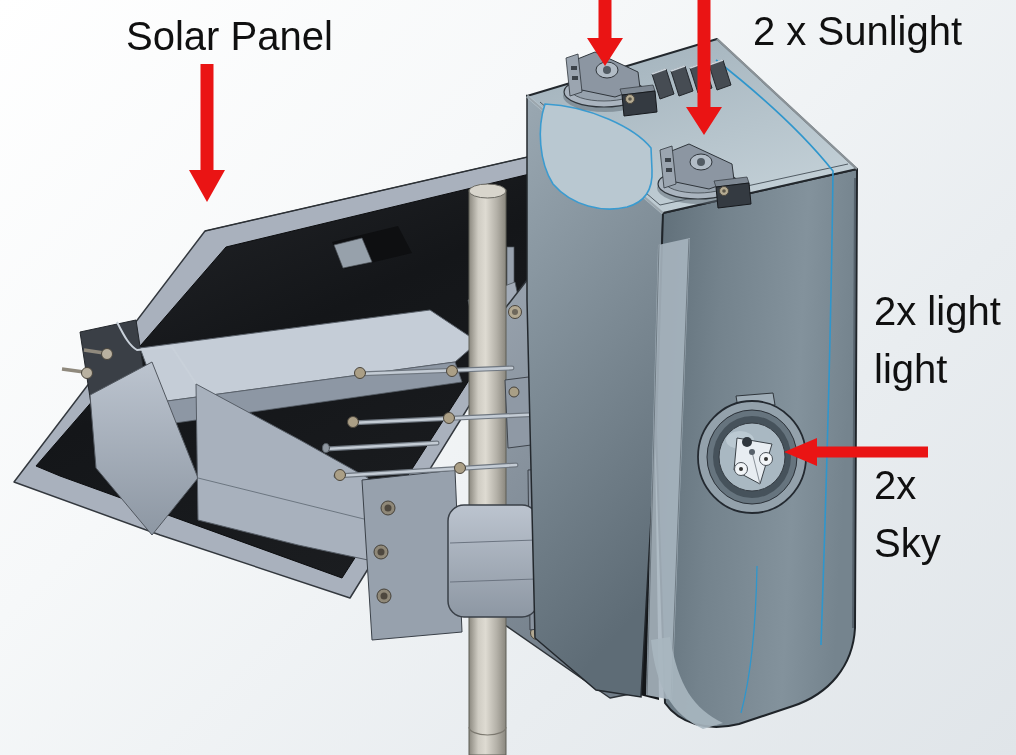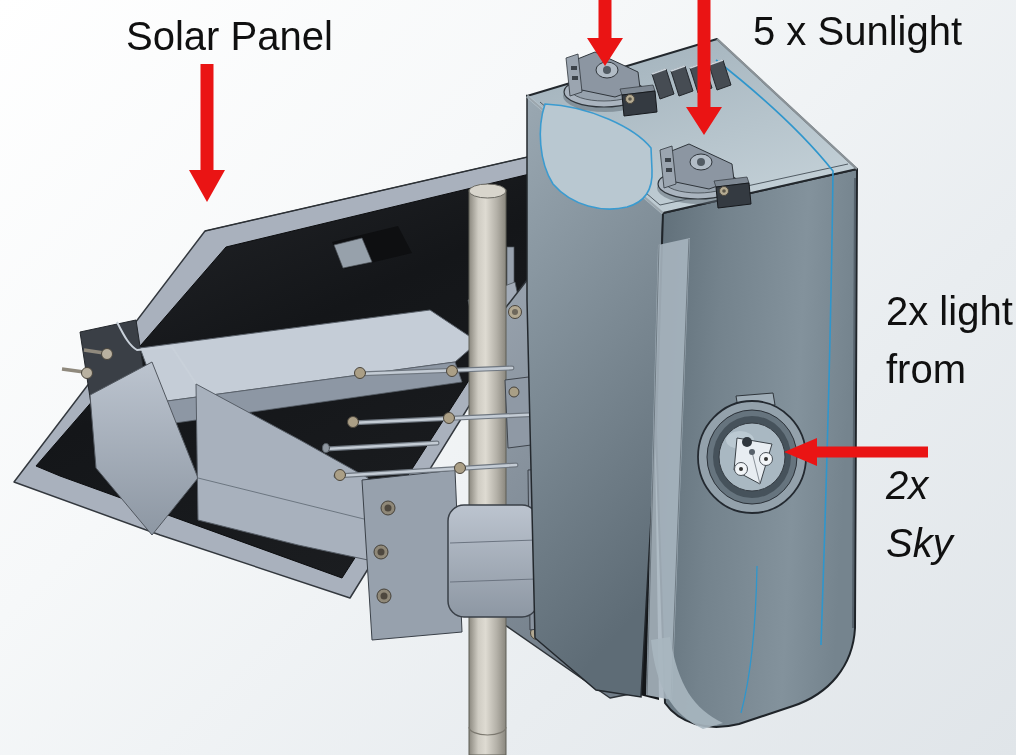--- a/index.html
+++ b/index.html
@@ -6,21 +6,21 @@
   .scene{
     position:relative;width:1016px;height:755px;overflow:hidden;
     background:linear-gradient(135deg,#ffffff 0%,#f6f8f9 35%,#e9edf0 70%,#e0e5e9 100%);
     font-family:"Liberation Sans",sans-serif;
   }
   .scene svg{position:absolute;left:0;top:0;}
   .ann-text{
     position:absolute;color:#101010;font-size:40px;line-height:46px;
     white-space:nowrap;letter-spacing:0px;
   }
-  .ann-text.multi{line-height:58px;margin-left:12px;}
+  .ann-text.multi{line-height:58px;}
 </style>
 </head>
 <body>
 
 <div class="scene">
 
 <svg width="1016" height="755" viewBox="0 0 1016 755">
   <defs>
     <linearGradient id="gPanel" x1="0" y1="0" x2="0.6" y2="1">
       <stop offset="0" stop-color="#26282c"></stop>
@@ -281,25 +281,25 @@
   <g fill="#ea1414">
     <path d="M200.5,64 L213.5,64 L213.5,170 L225,170 L207,202 L189,170 L200.5,170 Z"></path>
     <path d="M598.5,0 L611.5,0 L611.5,38 L623,38 L605,66 L587,38 L598.5,38 Z"></path>
     <path d="M697.5,0 L710.5,0 L710.5,107 L722,107 L704,135 L686,107 L697.5,107 Z"></path>
     <path d="M928,446.5 L817,446.5 L817,438 L784,452 L817,466 L817,457.5 L928,457.5 Z"></path>
   </g>
 </svg>
 
   <div class="ann-text" style="left:126px;top:13px;">Solar Panel</div>
 
-  <div class="ann-text" style="left:753px;top:8px;">5 x Sunlight</div>
+  <div class="ann-text" style="left:753px;top:8px;">2 x Sunlight</div>
 
   <div class="ann-text multi" style="left:874px;top:282px;">
     <div>2x light</div>
-    <div>from</div>
+    <div>light</div>
   </div>
 
-  <div class="ann-text multi" style="left:874px;top:456px;font-style:italic;">
+  <div class="ann-text multi" style="left:874px;top:456px;">
     <div>2x</div>
     <div>Sky</div>
   </div>
 
 </div>
 
 </body></html>

